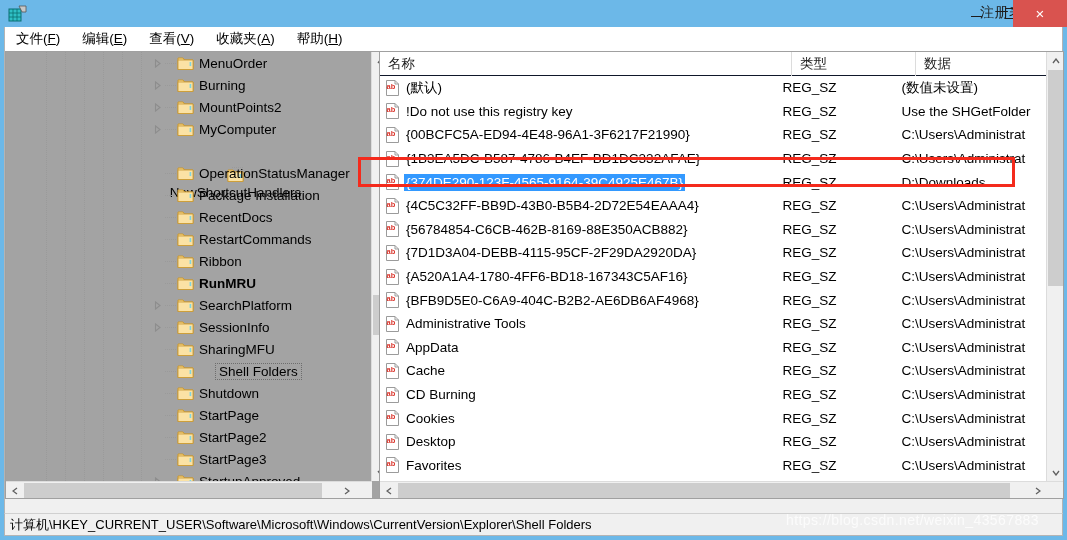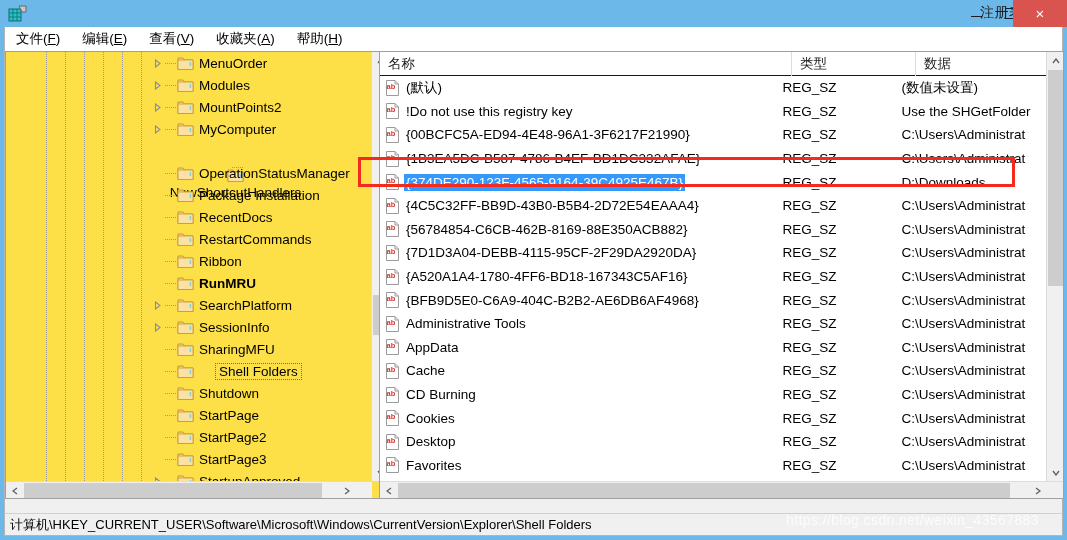--- a/index.html
+++ b/index.html
@@ -79,21 +79,21 @@
     width: 1059px; height: 462px;
     background: #f0f0f0;
     border-left: 1px solid #b4b4b4;
     border-right: 1px solid #b4b4b4;
   }
 
   
   .tree-pane {
     position: absolute; left: 0px; top: 0px;
     width: 384px; height: 448px;
-    background: #fde047;
+    background: #a3a3a3;
     border: 1px solid #a0a0a0;
     overflow: hidden;
   }
   .tree-inner {
     position: absolute; left: 0; top: 0;
     width: 350px; height: 430px;
     overflow: hidden;
   }
   .tree-row {
     position: relative;
@@ -355,21 +355,21 @@
               </svg>
             </span>
             <span class="hconn"></span>
             <span class="folder">
               <svg width="17" height="15" viewBox="0 0 17 15">
                 <path d="M1 2 L6 2 L7.5 4 L16 4 L16 13.5 L1 13.5 Z" fill="#f6d68a" stroke="#c9972f" stroke-width="1"></path>
                 <path d="M1 4 L16 4 L16 13.5 L1 13.5 Z" fill="#fbe2a4" stroke="#c9972f" stroke-width="0.8"></path>
                 <rect x="12.6" y="6" width="1.6" height="4" fill="#7fd4e0"></rect>
               </svg>
             </span>
-            <span class="tree-label">Modules</span>
+            <span class="tree-label">Burning</span>
           </div>
           <div class="tree-row" style="padding-left: 143px;">
             <span class="tw">
               <svg width="9" height="9" viewBox="0 0 9 9">
                 <path d="M2.5 1 L7 4.5 L2.5 8 Z" fill="none" stroke="#8d8d8d" stroke-width="1.1"></path>
               </svg>
             </span>
             <span class="hconn"></span>
             <span class="folder">
               <svg width="17" height="15" viewBox="0 0 17 15">

